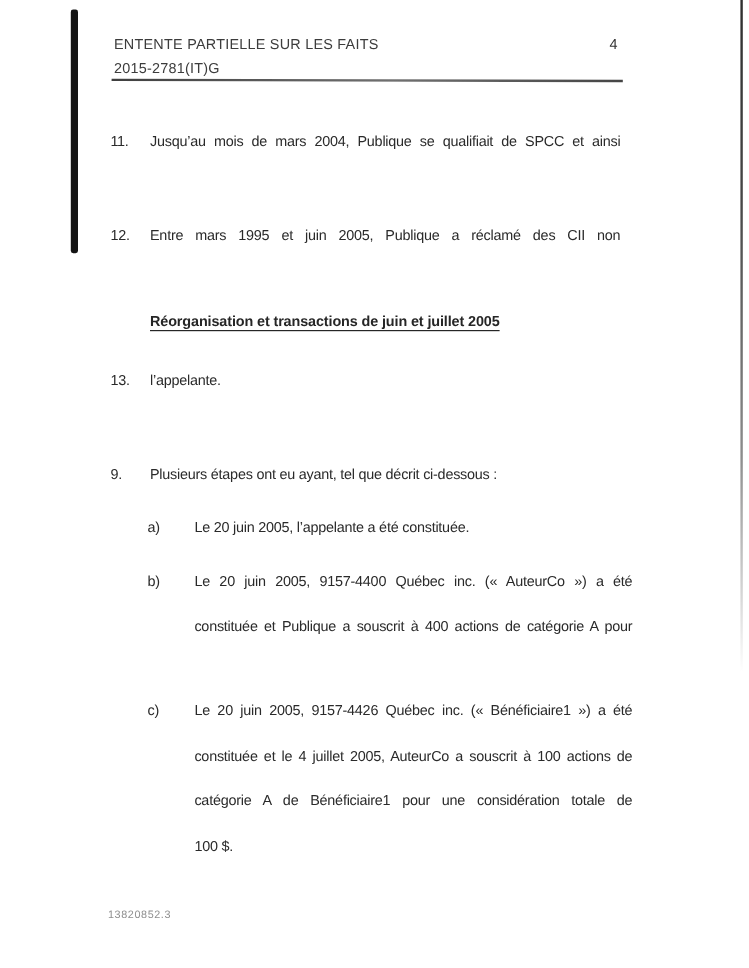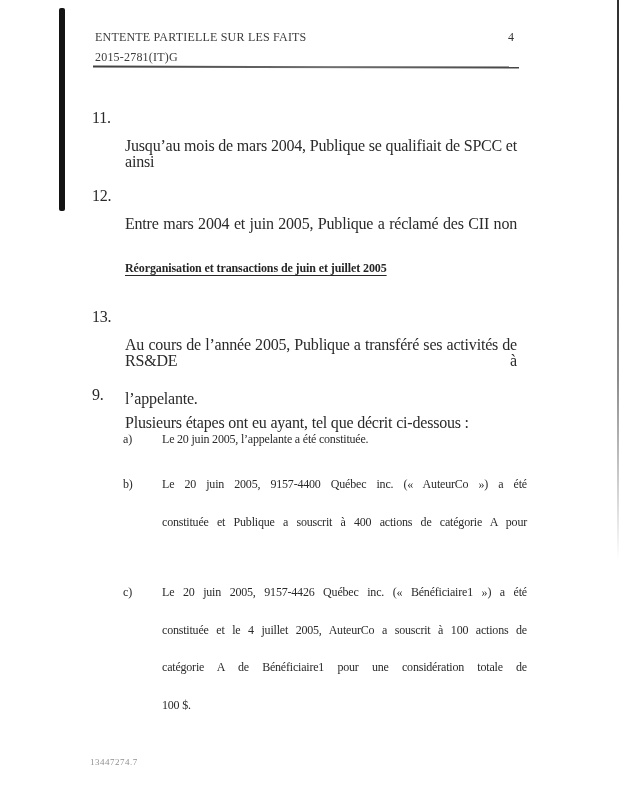--- a/index.html
+++ b/index.html
@@ -2,21 +2,21 @@
 <html><head>
 <meta charset="utf-8">
 <style>
   html, body { margin: 0; padding: 0; background: #ffffff; }
   .page {
     position: relative;
     width: 624px;
     height: 807px;
     background: #ffffff;
     overflow: hidden;
-    font-family: Liberation Serif, serif;
+    font-family: Liberation Sans, sans-serif;
     color: #2a2a2a;
   }
 
   
   .bar-left {
     position: absolute;
     left: 59px; top: 8px;
     width: 6px; height: 203px;
     background: #141414;
     border-radius: 2px;
@@ -44,25 +44,25 @@
     left: 93px; top: 66px;
     width: 426px; height: 2px;
     background: linear-gradient(to right, #3f3f3f, #707070 55%, #454545);
     transform: rotate(0.12deg);
   }
 
   
   .para {
     position: absolute;
     left: 92px;
-    font-size: 16px;
+    font-size: 12px;
     letter-spacing: -0.2px;
   }
   .para .num { position: absolute; left: 0; top: 0; line-height: 16px; }
-  .para .ptext { margin-left: 33px; width: 392px; margin-top: 28px; }
+  .para .ptext { margin-left: 33px; width: 392px; }
 
   .item {
     position: absolute;
     left: 123px;
     font-size: 12px;
     letter-spacing: -0.2px;
   }
   .item .num { position: absolute; left: 0; top: 0; line-height: 16px; }
   .item .itext { margin-left: 39px; width: 365px; }
 
@@ -111,30 +111,29 @@
   <div class="para" style="top:110px">
     <span class="num">11.</span>
     <div class="ptext">
       <div class="ln jl">Jusqu’au mois de mars 2004, Publique se qualifiait de SPCC et ainsi</div>
     </div>
   </div>
 
   <div class="para" style="top:188px">
     <span class="num">12.</span>
     <div class="ptext">
-      <div class="ln jl">Entre mars 2004 et juin 2005, Publique a réclamé des CII non</div>
+      <div class="ln jl">Entre mars 1995 et juin 2005, Publique a réclamé des CII non</div>
     </div>
   </div>
 
   <div class="heading">Réorganisation et transactions de juin et juillet 2005</div>
 
   <div class="para" style="top:309px">
     <span class="num">13.</span>
     <div class="ptext">
-      <div class="ln jl">Au cours de l’année 2005, Publique a transféré ses activités de RS&amp;DE à</div>
       <div class="ln">l’appelante.</div>
     </div>
   </div>
 
   <div class="para" style="top:387px">
     <span class="num">9.</span>
     <div class="ptext">
       <div class="ln">Plusieurs étapes ont eu ayant, tel que décrit ci-dessous :</div>
     </div>
   </div>
@@ -157,15 +156,15 @@
   <div class="item" style="top:584px">
     <span class="num">c)</span>
     <div class="itext">
       <div class="ln jl">Le 20 juin 2005, 9157-4426 Québec inc. (« Bénéficiaire1 ») a été</div>
       <div class="ln jl">constituée et le 4 juillet 2005, AuteurCo a souscrit à 100 actions de</div>
       <div class="ln jl">catégorie A de Bénéficiaire1 pour une considération totale de</div>
       <div class="ln">100 $.</div>
     </div>
   </div>
 
-  <div class="footer-id">13447274.7</div>
+  <div class="footer-id">13820852.3</div>
 
 </div>
 
 </body></html>

